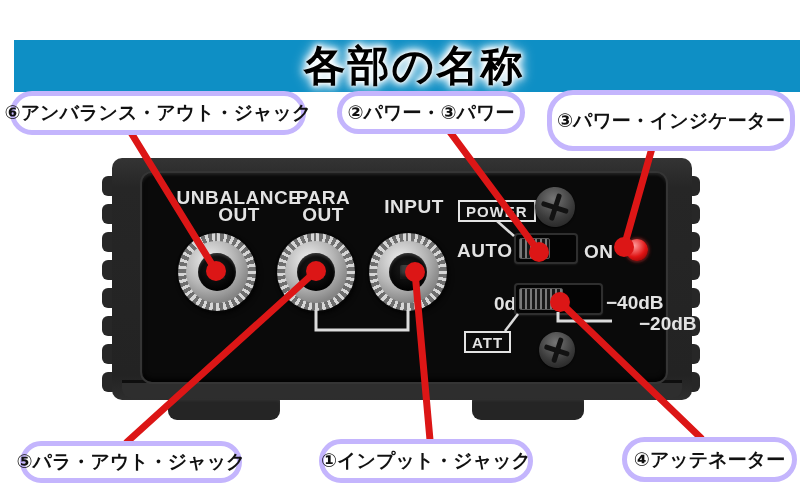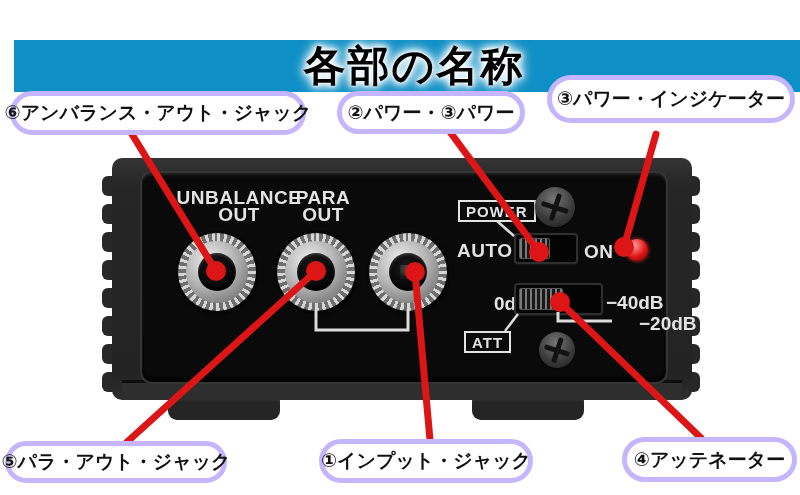--- a/index.html
+++ b/index.html
@@ -12,22 +12,22 @@
   .header .title { font-size:42px; font-weight:bold; color:#000;
             text-shadow:0 0 3px #fff,0 0 6px #fff,0 0 9px #fff,0 0 12px #fff,0 0 16px #fff;
             letter-spacing:2px; }
 
   
   .pill { position:absolute; background:#fff; border:5px solid #c4b5fd; border-radius:26px;
           display:flex; align-items:center; justify-content:center; white-space:nowrap;
           font-size:19px; font-weight:600; color:#111; z-index:30; }
   .pill-c6 { left:10px;  top:91px;  width:296px; height:44px; }
   .pill-c2 { left:337px; top:91px;  width:188px; height:43px; }
-  .pill-c3 { left:547px; top:75px;  width:248px; height:48px; }
-  .pill-c5 { left:5px;   top:441px; width:222px; height:42px; }
+  .pill-c3 { left:547px; top:90px;  width:248px; height:61px; }
+  .pill-c5 { left:20px;   top:441px; width:222px; height:42px; }
   .pill-c1 { left:319px; top:439px; width:214px; height:44px; }
   .pill-c4 { left:622px; top:437px; width:175px; height:45px; }
 
   
   .device-body { position:absolute; left:112px; top:158px; width:580px; height:242px;
                  background:linear-gradient(180deg,#343434,#262626 12%,#232323 90%,#2e2e2e);
                  border-radius:10px; z-index:10; }
   .grip { position:absolute; top:176px; display:flex; flex-direction:column; gap:8px; z-index:9; }
   .grip-left  { left:102px; }
   .grip-right { left:684px; }
@@ -142,20 +142,23 @@
   <div class="front-panel"></div>
 
   <div class="ptext jack-caption cap-unbalance">
     <div>UNBALANCE</div>
     <div>OUT</div>
   </div>
   <div class="ptext jack-caption cap-para">
     <div>PARA</div>
     <div>OUT</div>
   </div>
+  <div class="ptext jack-caption cap-input">
+    <div>INPUT</div>
+  </div>
 
   <div class="jack jack-unbalance">
     <div class="jack-mid"></div>
     <div class="jack-hole">
       <div class="jack-contact"></div>
     </div>
   </div>
   <div class="jack jack-para">
     <div class="jack-mid"></div>
     <div class="jack-hole">

